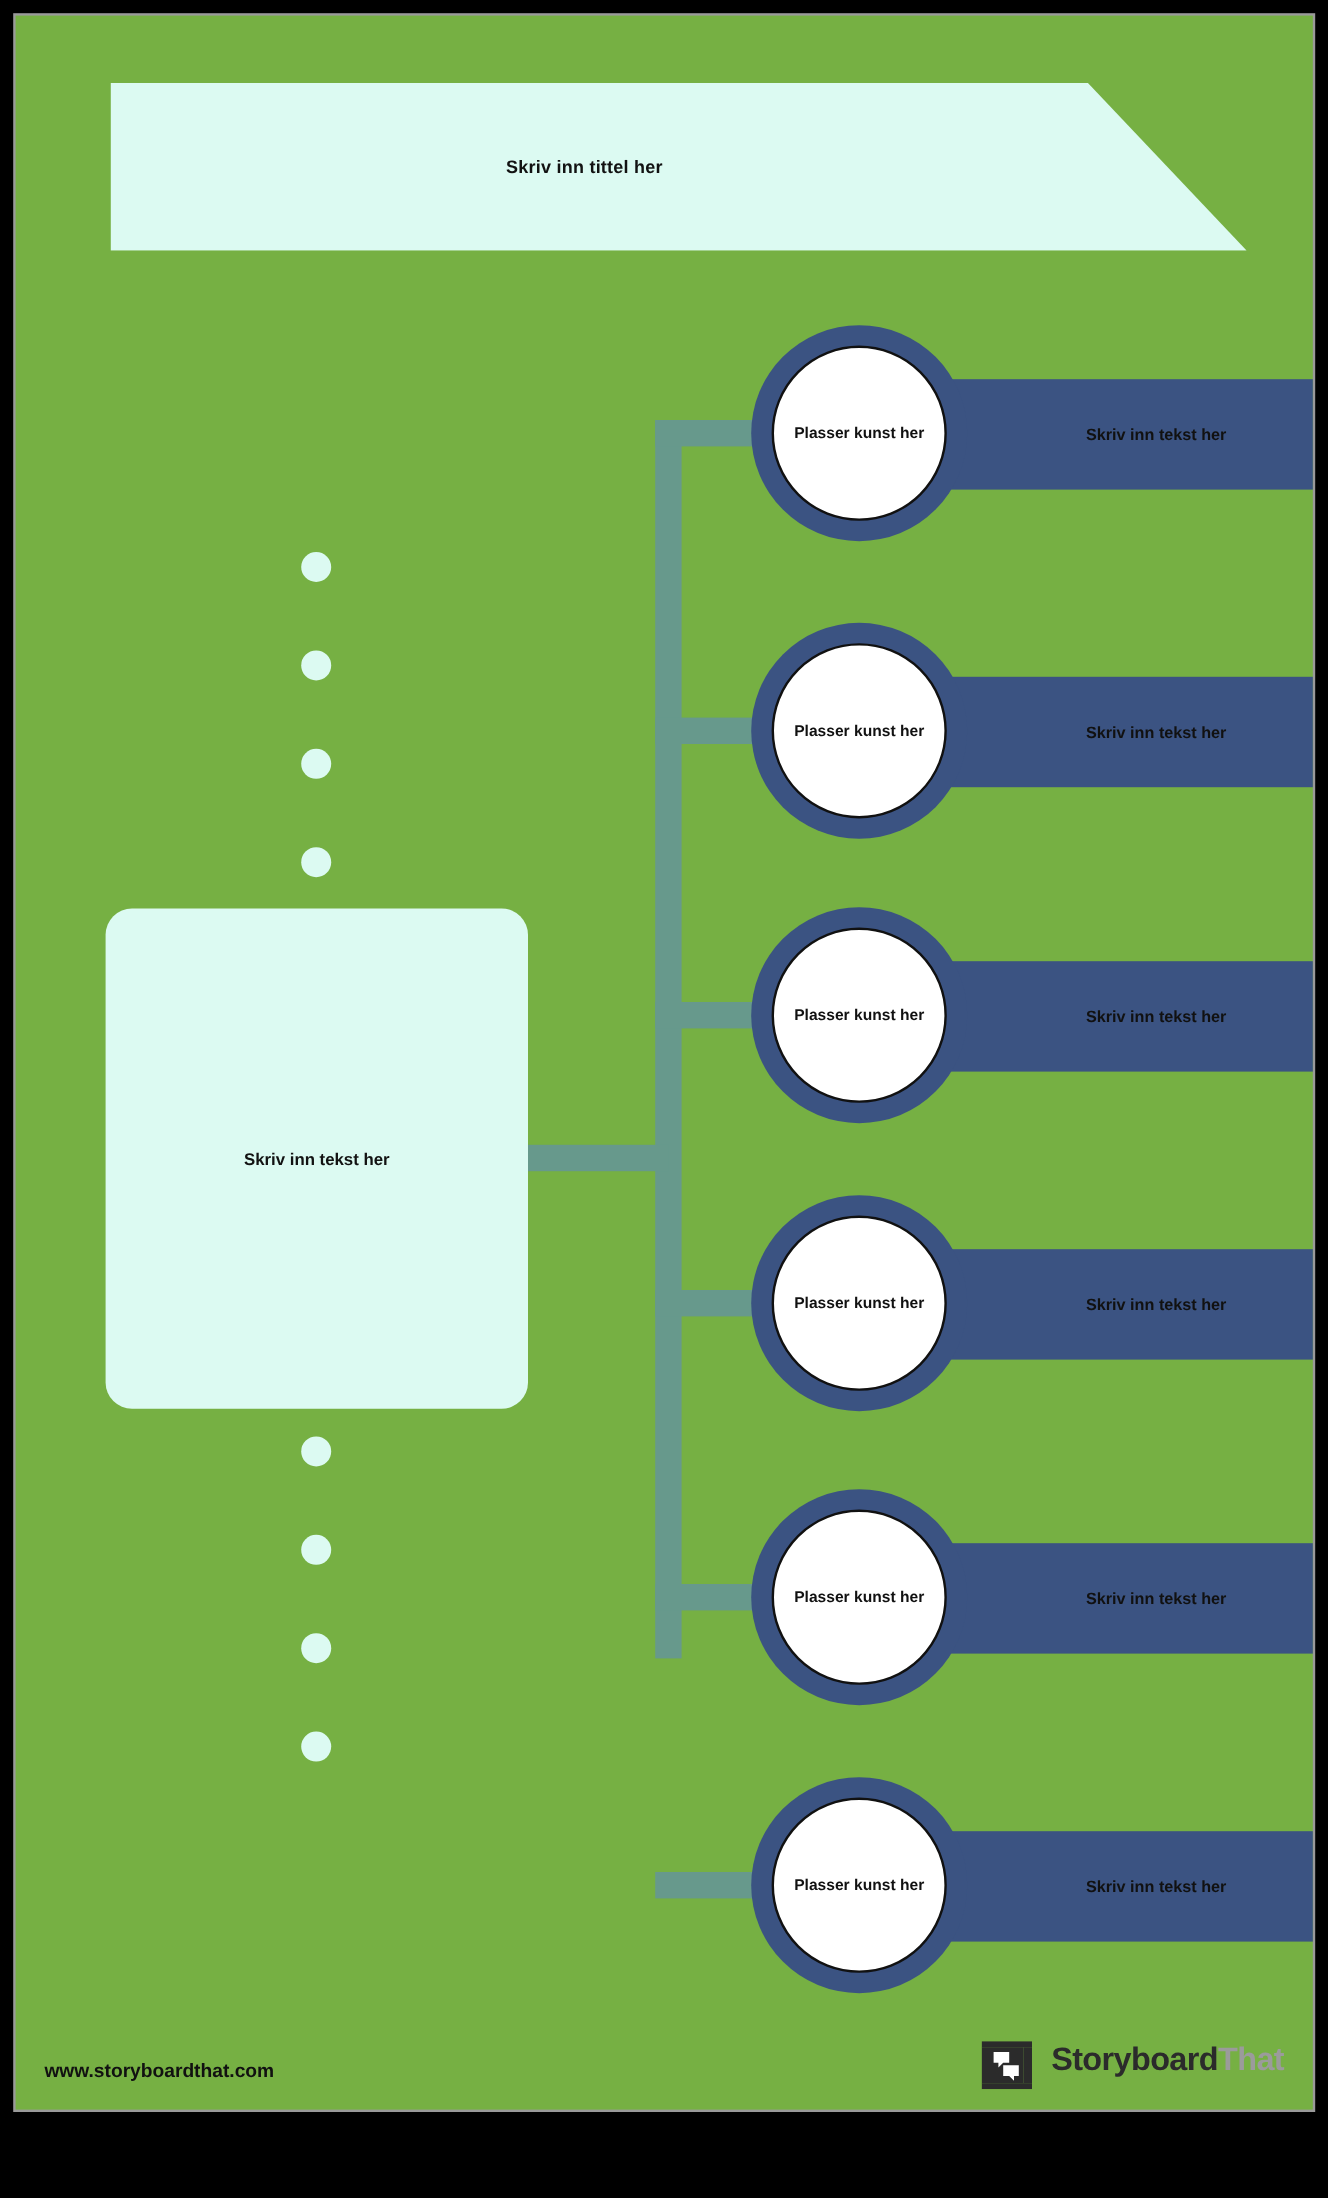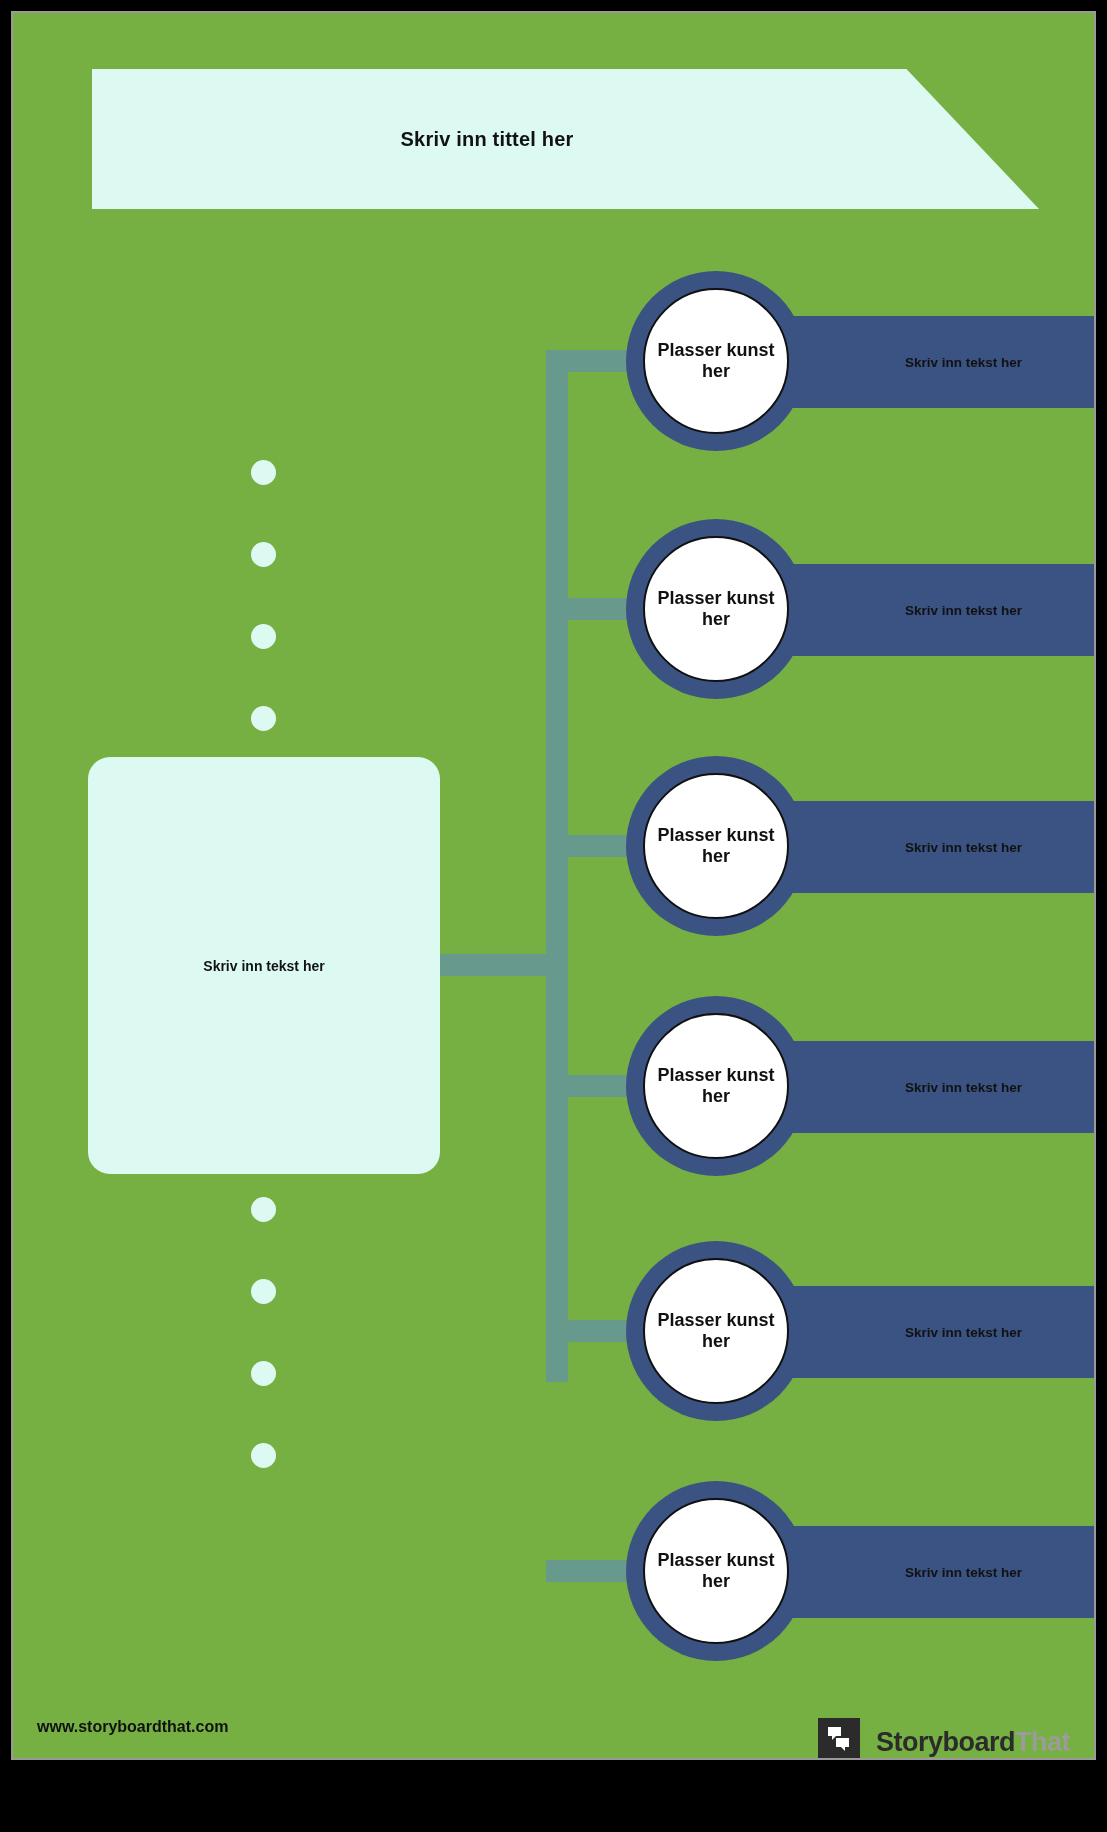--- a/index.html
+++ b/index.html
@@ -36,21 +36,21 @@
     left:79px; top:56px;
     width:947px; height:140px;
     background:#dcfaf2;
     -webkit-clip-path: polygon(0 0, 86% 0, 100% 100%, 0 100%);
     clip-path: polygon(0 0, 86% 0, 100% 100%, 0 100%);
   }
   #title-text{
     position:absolute;
     left:0; top:0; width:790px; height:140px;
     display:flex; align-items:center; justify-content:center;
-    font-size:20px; font-weight:bold; color:#121212;
+    font-size:15px; font-weight:bold; color:#121212;
     letter-spacing:.2px;
   }
 
   
   .conn-v{
     position:absolute;
     background:#67998c;
     width:22px;
   }
   .conn-h{
@@ -110,34 +110,34 @@
     display:flex; align-items:center; justify-content:center;
   }
   .circle-inner{
     width:146px; height:146px;
     border-radius:50%;
     background:#fff;
     border:2px solid #111;
     display:flex; align-items:center; justify-content:center;
   }
   .circle-inner span{
-    font-size:18px; font-weight:bold; color:#111;
+    font-size:13px; font-weight:bold; color:#111;
     text-align:center; line-height:1.15;
   }
 
   
   #footer-url{
     position:absolute;
     left:24px; bottom:22px;
     font-size:16px; font-weight:bold; color:#111;
   }
   #logo{
     position:absolute;
-    right:24px; bottom:0;
-    display:flex; align-items:flex-end; gap:16px;
+    right:24px; bottom:17px;
+    display:flex; align-items:flex-start; gap:16px;
   }
   #logo-mark{
     position:relative;
     width:42px; height:40px;
   }
   #logo-text{
     font-size:27px; font-weight:bold; letter-spacing:-.5px;
   }
   #logo-text .dark{ color:#2b2b2b; }
   #logo-text .grey{ color:#9b9b9b; }

